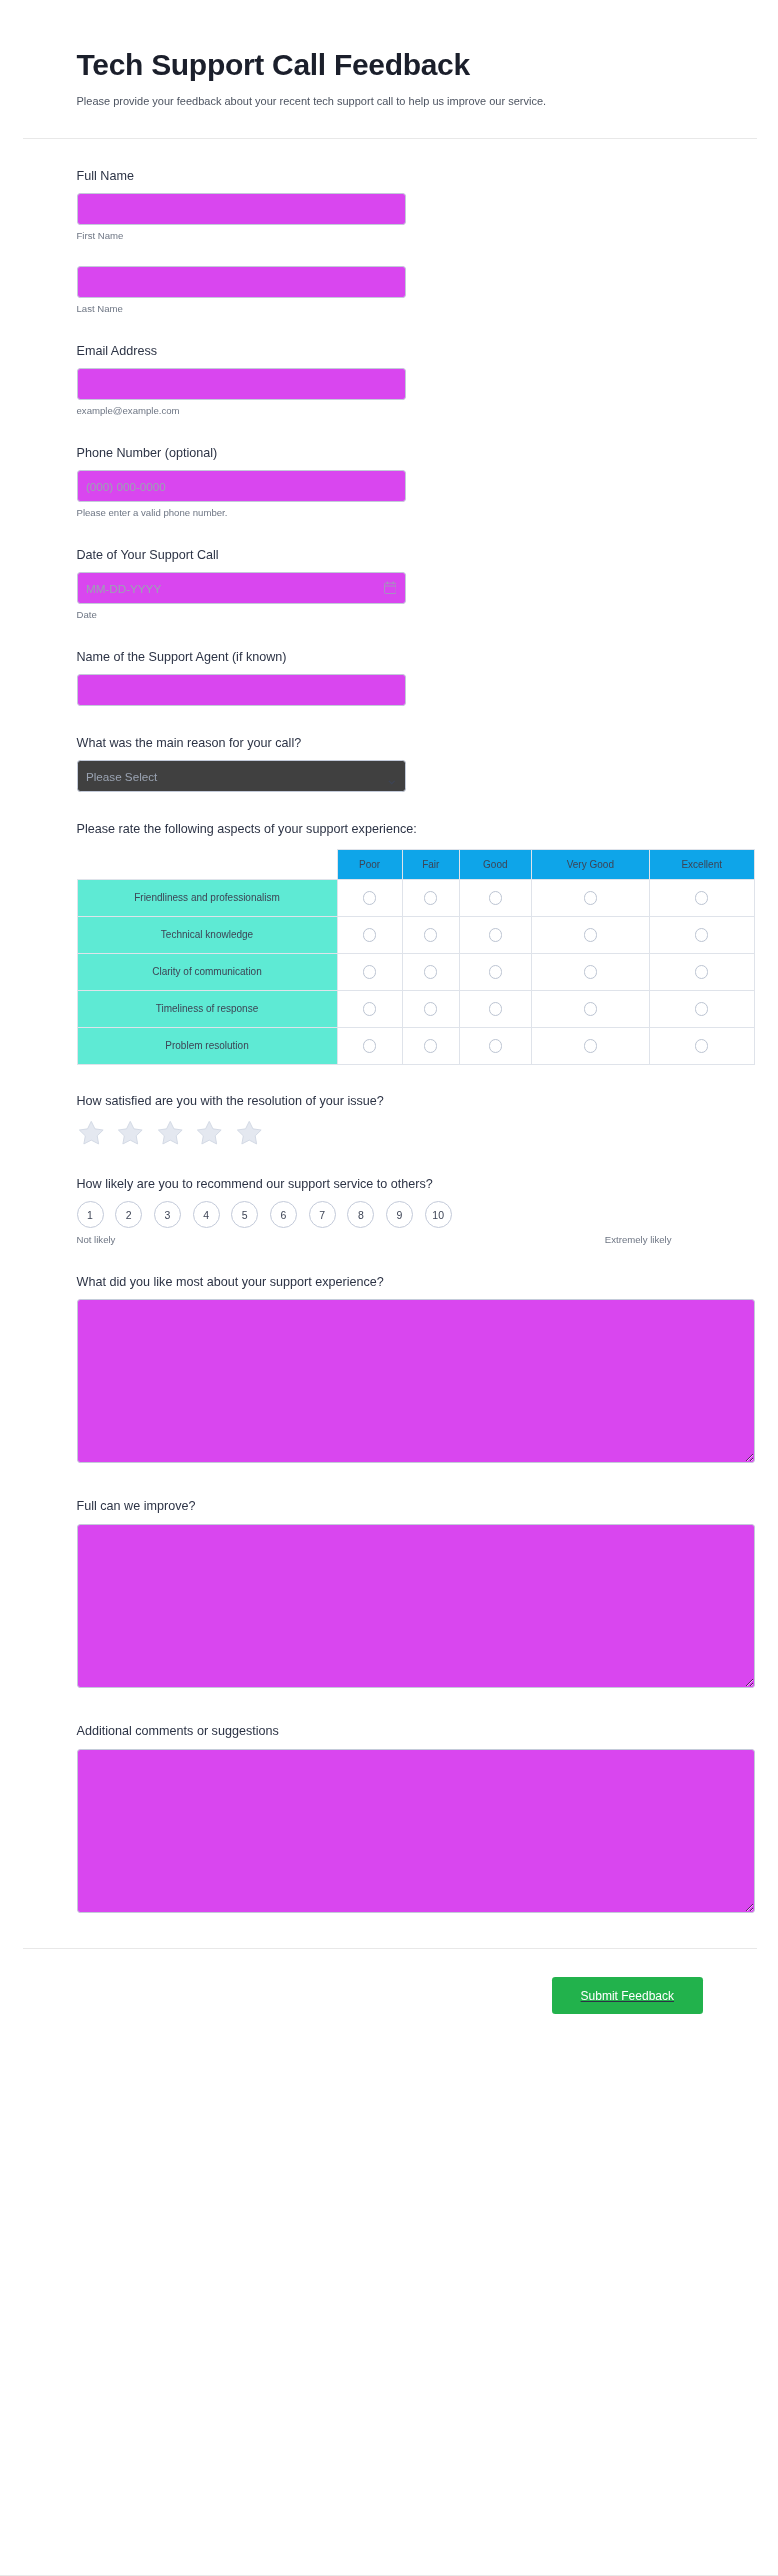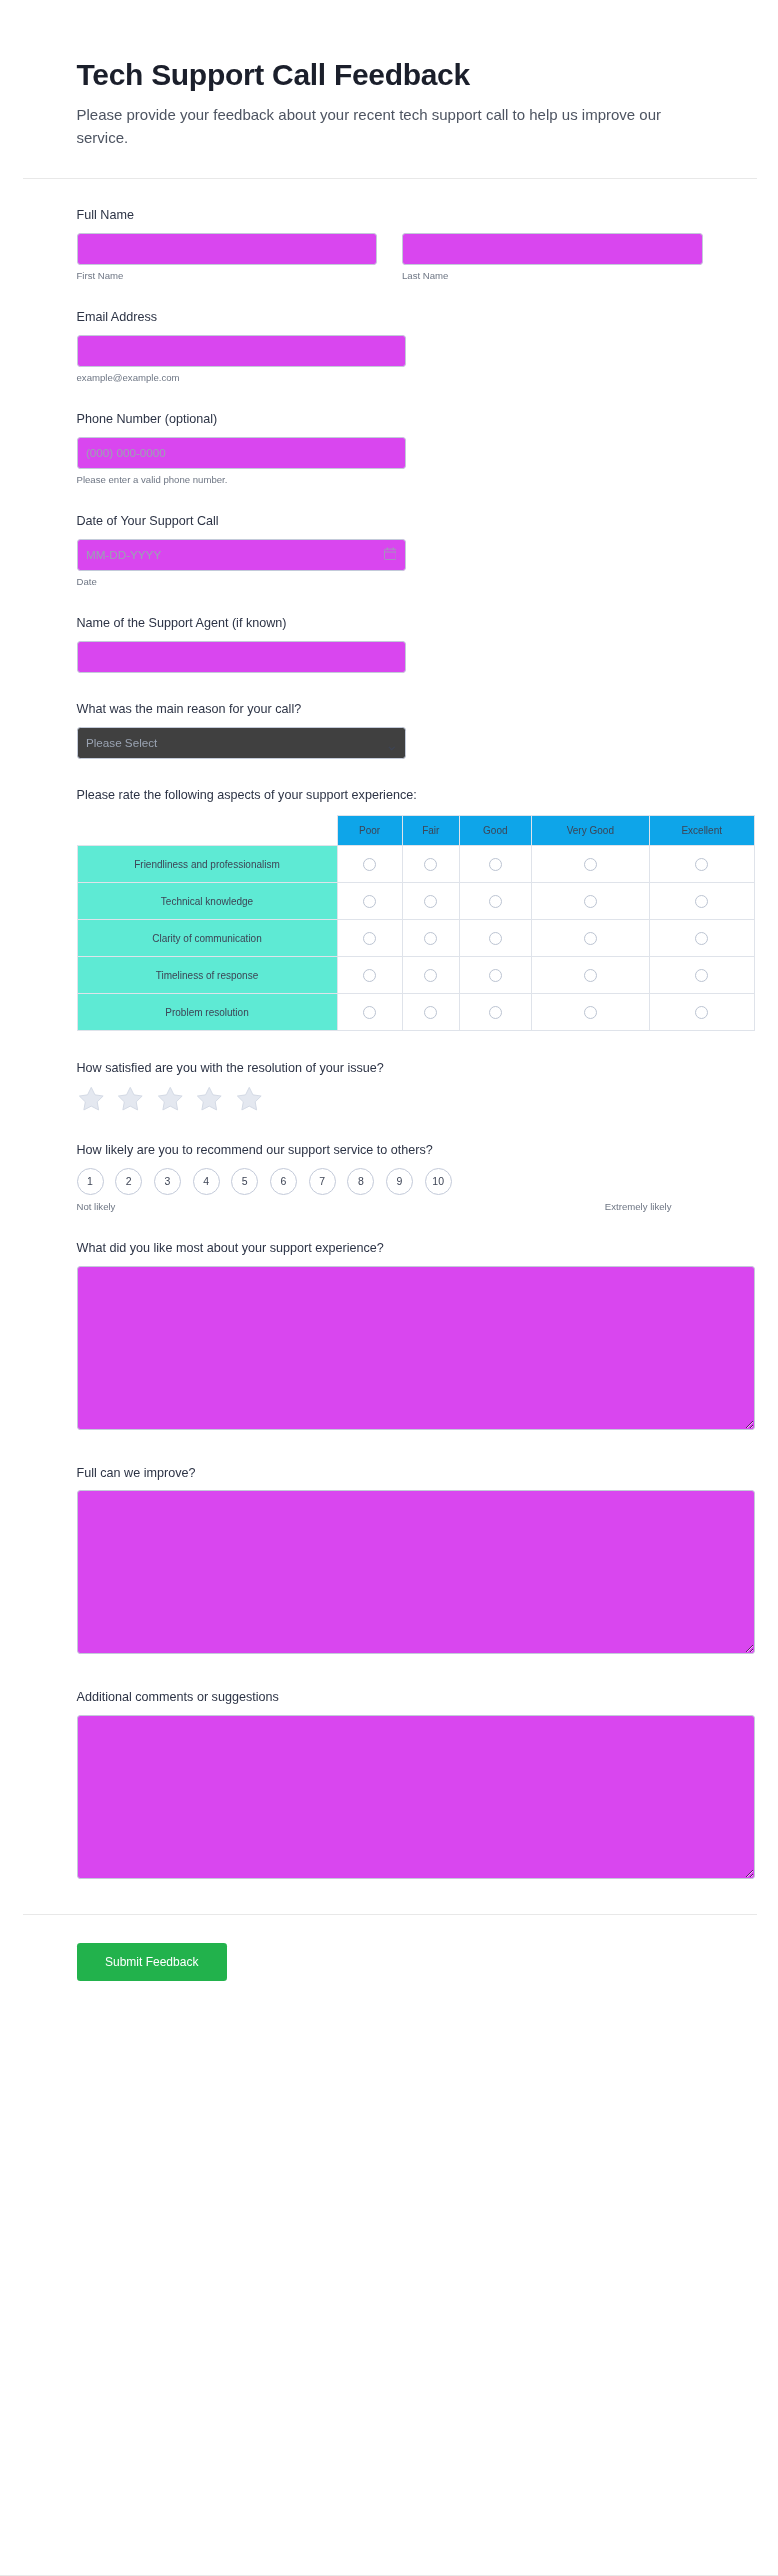--- a/index.html
+++ b/index.html
@@ -10,39 +10,39 @@
     font-family: "Liberation Sans", sans-serif;
     color: #2c3345;
   }
   body {
     width: 779px;
     min-height: 2576px;
     position: relative;
   }
   .form-wrap {
     width: 742px;
-    margin: 10px auto;
+    margin: 0 auto;
     padding: 4px;
   }
 
   
   .form-header {
     padding: 44px 54px 28.5px 54px;
     border-bottom: 0.8px solid #e8e8e8;
   }
   .form-title {
     font-size: 30px;
     font-weight: bold;
     letter-spacing: -0.3px;
     color: #1b1f2b;
     margin: 0 0 10px 0;
     line-height: 1.15;
   }
   .form-subtitle {
-    font-size: 15px;
+    font-size: 11px;
     color: #4d5461;
     line-height: 1.55;
     margin: 0;
     max-width: 678px;
   }
 
   
   .form-body {
     padding: 28.5px 54px 0 54px;
   }
@@ -73,20 +73,21 @@
     padding: 7.5px 8.4px;
     outline: none;
   }
   input::placeholder, textarea::placeholder {
     color: #9aa3b2;
   }
 
   .name-row {
     display: flex;
     gap: 25px;
+    flex-direction: column;
   }
   .name-col {
     width: 329px;
   }
   .name-col input { width: 100%; height: 32px; }
 
   .input-md { width: 329px; height: 32px; }
   .input-sm { width: 329px; height: 32px; }
 
   .date-wrap {
@@ -224,21 +225,22 @@
     line-height: 1.4;
   }
   .field-ta { margin-bottom: 35px; }
 
   
   .form-footer {
     border-top: 0.8px solid #e8e8e8;
     margin-top: 6.7px;
     padding: 28.5px 54px 35px 54px;
     display: flex;
-    justify-content: flex-start;
+    justify-content: flex-end;
+    text-decoration: underline;
   }
   .submit-btn {
     background: #22b24c;
     color: #ffffff;
     border: none;
     border-radius: 3.3px;
     font-size: 12px;
     font-family: "Liberation Sans", sans-serif;
     padding: 11.7px 28.5px;
     cursor: pointer;

